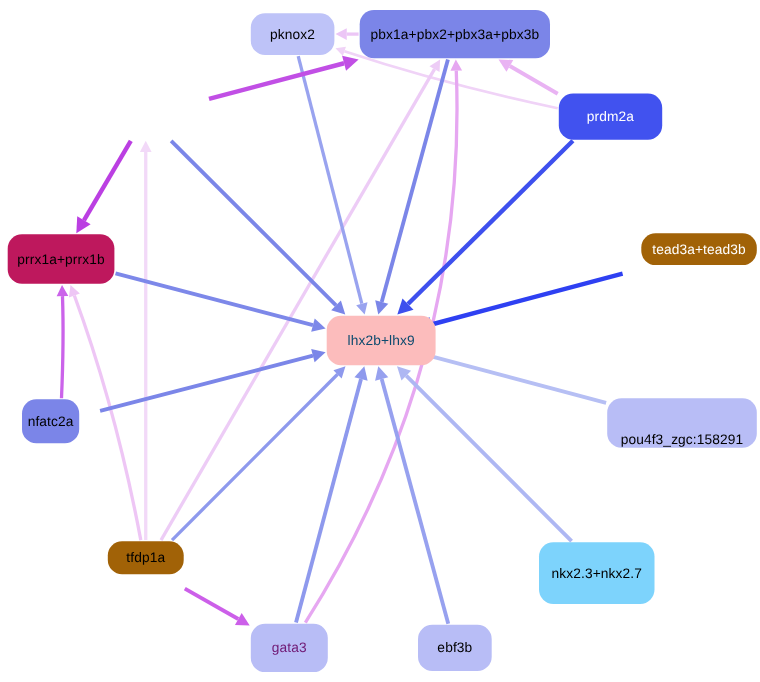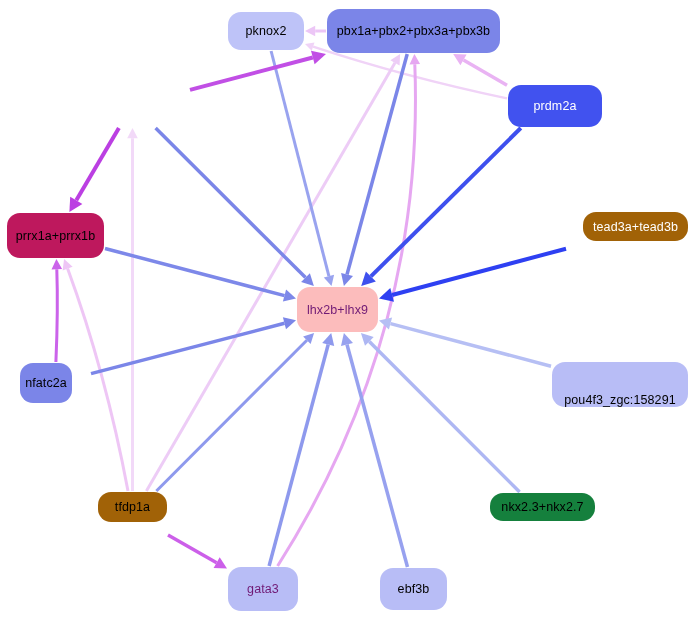--- a/index.html
+++ b/index.html
@@ -82,33 +82,33 @@
     </div>
     <div class="node" style="left: 508px; top: 85px; width: 94px; height: 42px; background: rgb(65, 82, 239); color: rgb(255, 255, 255);">
       <span>prdm2a</span>
     </div>
     <div class="node" style="left: 7px; top: 213px; width: 97px; height: 45px; background: #be185d; color: rgb(0, 0, 0);">
       <span>prrx1a+prrx1b</span>
     </div>
     <div class="node" style="left: 567px; top: 212px; width: 105px; height: 29px; background: #a16207; color: rgb(255, 255, 255); margin-left: 16px;">
       <span>tead3a+tead3b</span>
     </div>
-    <div class="node" style="left: 297px; top: 287px; width: 81px; height: 45px; background: rgb(252, 188, 188); color: #701a75;">
+    <div class="node" style="left: 297px; top: 287px; width: 99px; height: 45px; background: rgb(252, 188, 188); color: #0c4a6e;">
       <span>lhx2b+lhx9</span>
     </div>
     <div class="node" style="left: 20px; top: 363px; width: 52px; height: 40px; background: rgb(123, 133, 232); color: rgb(0, 0, 0);">
       <span>nfatc2a</span>
     </div>
     <div class="node" style="left: 552px; top: 362px; width: 136px; height: 45px; background: rgb(184, 189, 246); color: rgb(0, 0, 0); align-items: flex-end;">
       <span>pou4f3_zgc:158291</span>
     </div>
     <div class="node" style="left: 98px; top: 492px; width: 69px; height: 30px; background: #a16207; color: rgb(0, 0, 0);">
       <span>tfdp1a</span>
     </div>
-    <div class="node" style="left: 490px; top: 493px; width: 105px; height: 28px; background: #15803d; color: rgb(0, 0, 0);">
+    <div class="node" style="left: 490px; top: 493px; width: 105px; height: 56px; background: #7dd3fc; color: rgb(0, 0, 0);">
       <span>nkx2.3+nkx2.7</span>
     </div>
     <div class="node" style="left: 228px; top: 567px; width: 70px; height: 44px; background: rgb(184, 189, 246); color: #701a75;">
       <span>gata3</span>
     </div>
     <div class="node" style="left: 380px; top: 568px; width: 67px; height: 42px; background: rgb(184, 189, 246); color: rgb(0, 0, 0);">
       <span>ebf3b</span>
     </div>
   </div>
 

